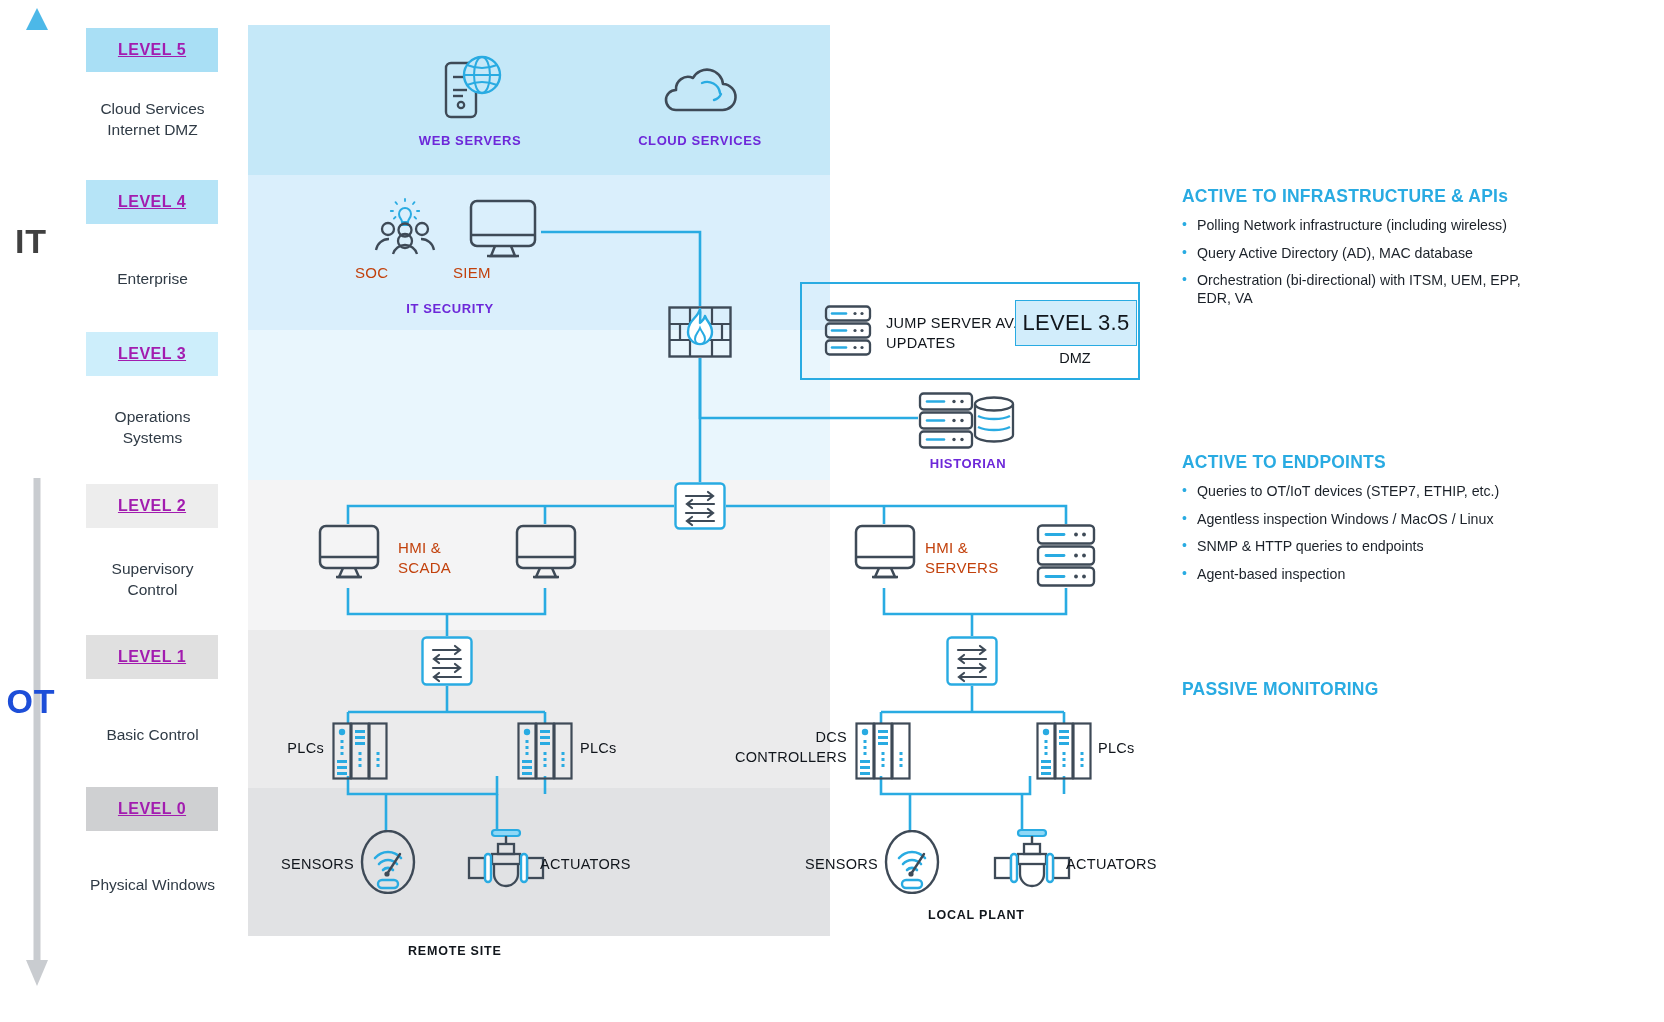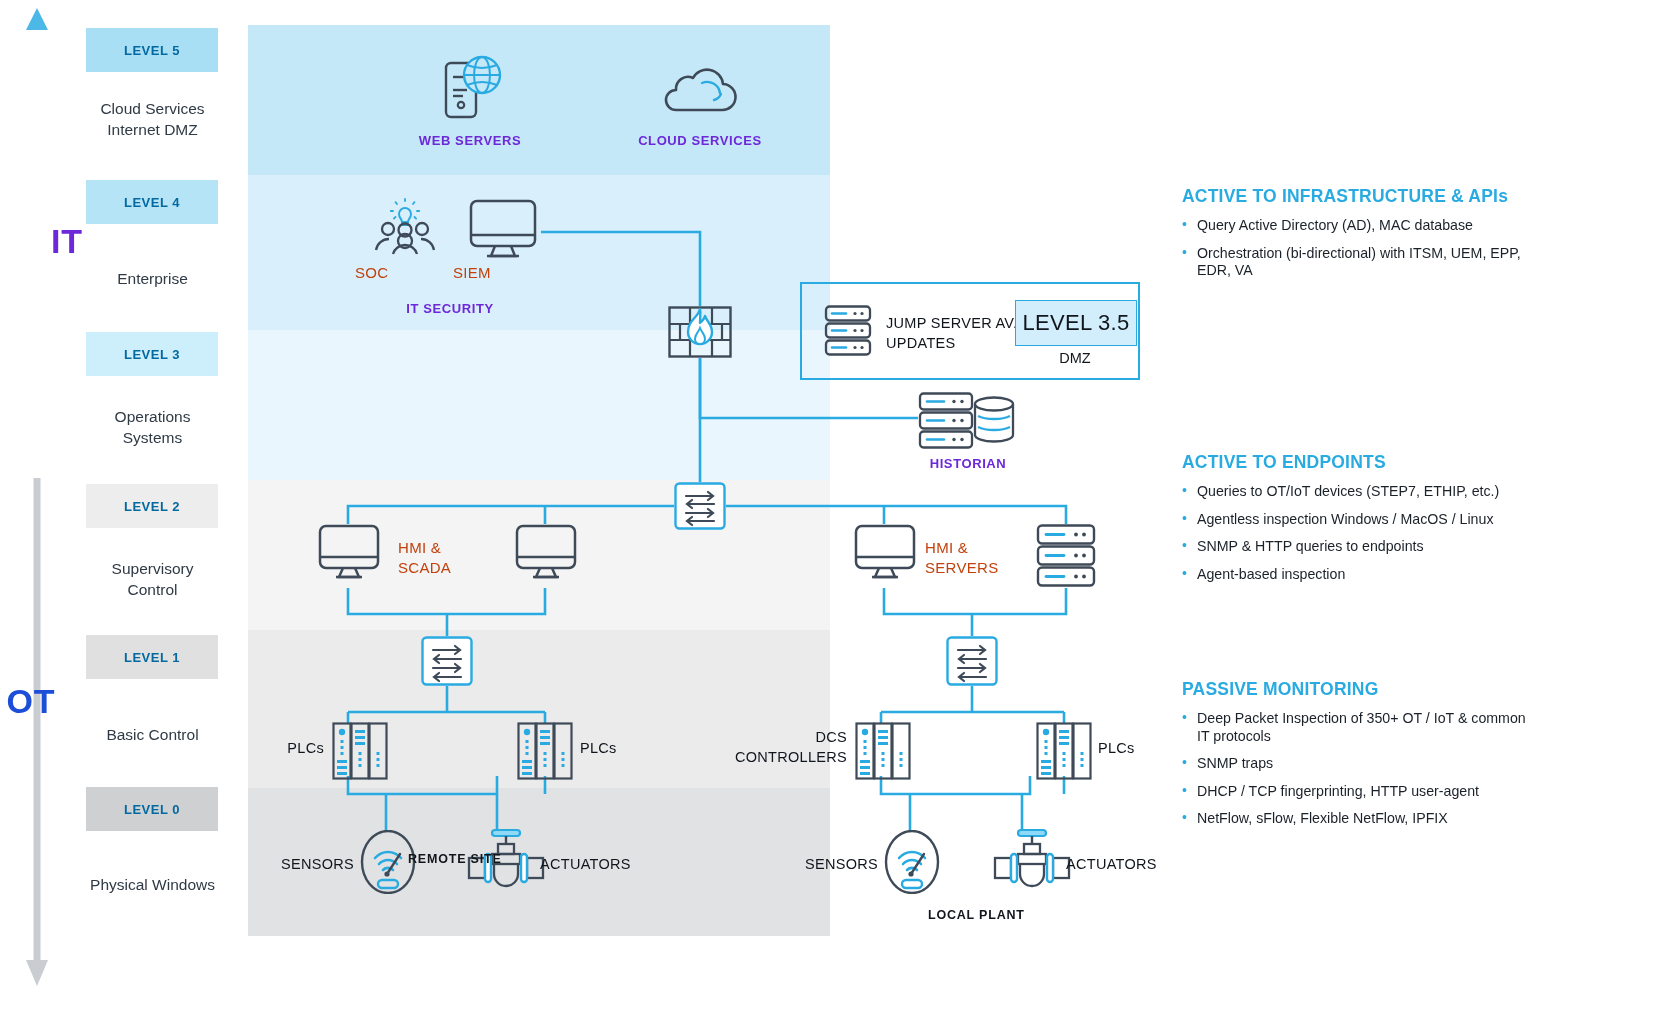--- a/index.html
+++ b/index.html
@@ -10,28 +10,28 @@
     color:#232b35;
     overflow:hidden;
     position:relative;
   }
   .stage{position:absolute;left:0;top:0;width:1664px;height:1022px;}
   .abs{position:absolute;}
   .axis-label{
     position:absolute;left:0px;width:62px;text-align:center;
     font-weight:bold;font-size:34px;letter-spacing:1px;
   }
-  #label-it{top:222px;color:#6d28d9;padding-left:36px;}
+  #label-it{top:222px;color:#404040;}
   #label-ot{top:682px;color:#1d4ed8;}
 
   
   .level-chip{
     position:absolute;left:86px;width:132px;height:44px;
     display:flex;align-items:center;justify-content:center;
-    font-weight:bold;font-size:13px;letter-spacing:.5px;color:#0369a1;
+    font-weight:bold;font-size:16px;letter-spacing:.5px;color:#a21caf;text-decoration:underline;
   }
   .level-sub{
     position:absolute;left:60px;width:185px;text-align:center;
     font-size:15.5px;line-height:21px;color:#2f3a45;
   }
 
   
   .band{position:absolute;left:248px;width:582px;}
   .band-wide{position:absolute;left:248px;width:838px;}
 
@@ -568,44 +568,39 @@
       <rect x="26" y="26" width="28" height="10" fill="none" stroke="#3e4a57" stroke-width="2.3"></rect>
       <path d="M28 36 v10 a12 12 0 0 0 24 0 v-10" fill="none" stroke="#3e4a57" stroke-width="2.3"></path>
       <rect x="3" y="30" width="16" height="20" fill="none" stroke="#3e4a57" stroke-width="2.3"></rect>
       <rect x="61" y="30" width="16" height="20" fill="none" stroke="#3e4a57" stroke-width="2.3"></rect>
       <rect x="19" y="26" width="6" height="28" rx="3" fill="#ffffff" stroke="#29abe2" stroke-width="2.4"></rect>
       <rect x="55" y="26" width="6" height="28" rx="3" fill="#ffffff" stroke="#29abe2" stroke-width="2.4"></rect>
     </svg>
   </div>
   <div class="cap-right" style="left:1066px;top:854px;width:110px;">ACTUATORS</div>
 
-  <div class="site-cap" style="left:408px;top:852px;width:200px;">REMOTE SITE</div>
+  <div class="site-cap" style="left:408px;top:944px;width:200px;">REMOTE SITE</div>
   <div class="site-cap" style="left:928px;top:908px;width:200px;">LOCAL PLANT</div>
 
   <div class="panel" style="top:186px;">
     <h3>ACTIVE TO INFRASTRUCTURE &amp; APIs</h3>
     <ul>
+      <li>Polling Network infrastructure (including wireless)</li>
       <li>Query Active Directory (AD), MAC database</li>
       <li style="width:330px;">Orchestration (bi-directional) with ITSM, UEM, EPP, EDR, VA</li>
     </ul>
   </div>
 
   <div class="panel" style="top:452px;">
     <h3>ACTIVE TO ENDPOINTS</h3>
     <ul>
       <li>Queries to OT/IoT devices (STEP7, ETHIP, etc.)</li>
       <li>Agentless inspection Windows / MacOS / Linux</li>
       <li>SNMP &amp; HTTP queries to endpoints</li>
       <li>Agent-based inspection</li>
     </ul>
   </div>
 
   <div class="panel" style="top:679px;">
     <h3>PASSIVE MONITORING</h3>
-    <ul>
-      <li style="width:335px;">Deep Packet Inspection of 350+ OT / IoT &amp; common IT protocols</li>
-      <li>SNMP traps</li>
-      <li>DHCP / TCP fingerprinting, HTTP user-agent</li>
-      <li>NetFlow, sFlow, Flexible NetFlow, IPFIX</li>
-    </ul>
   </div>
 
 </div>
 
 </body></html>

